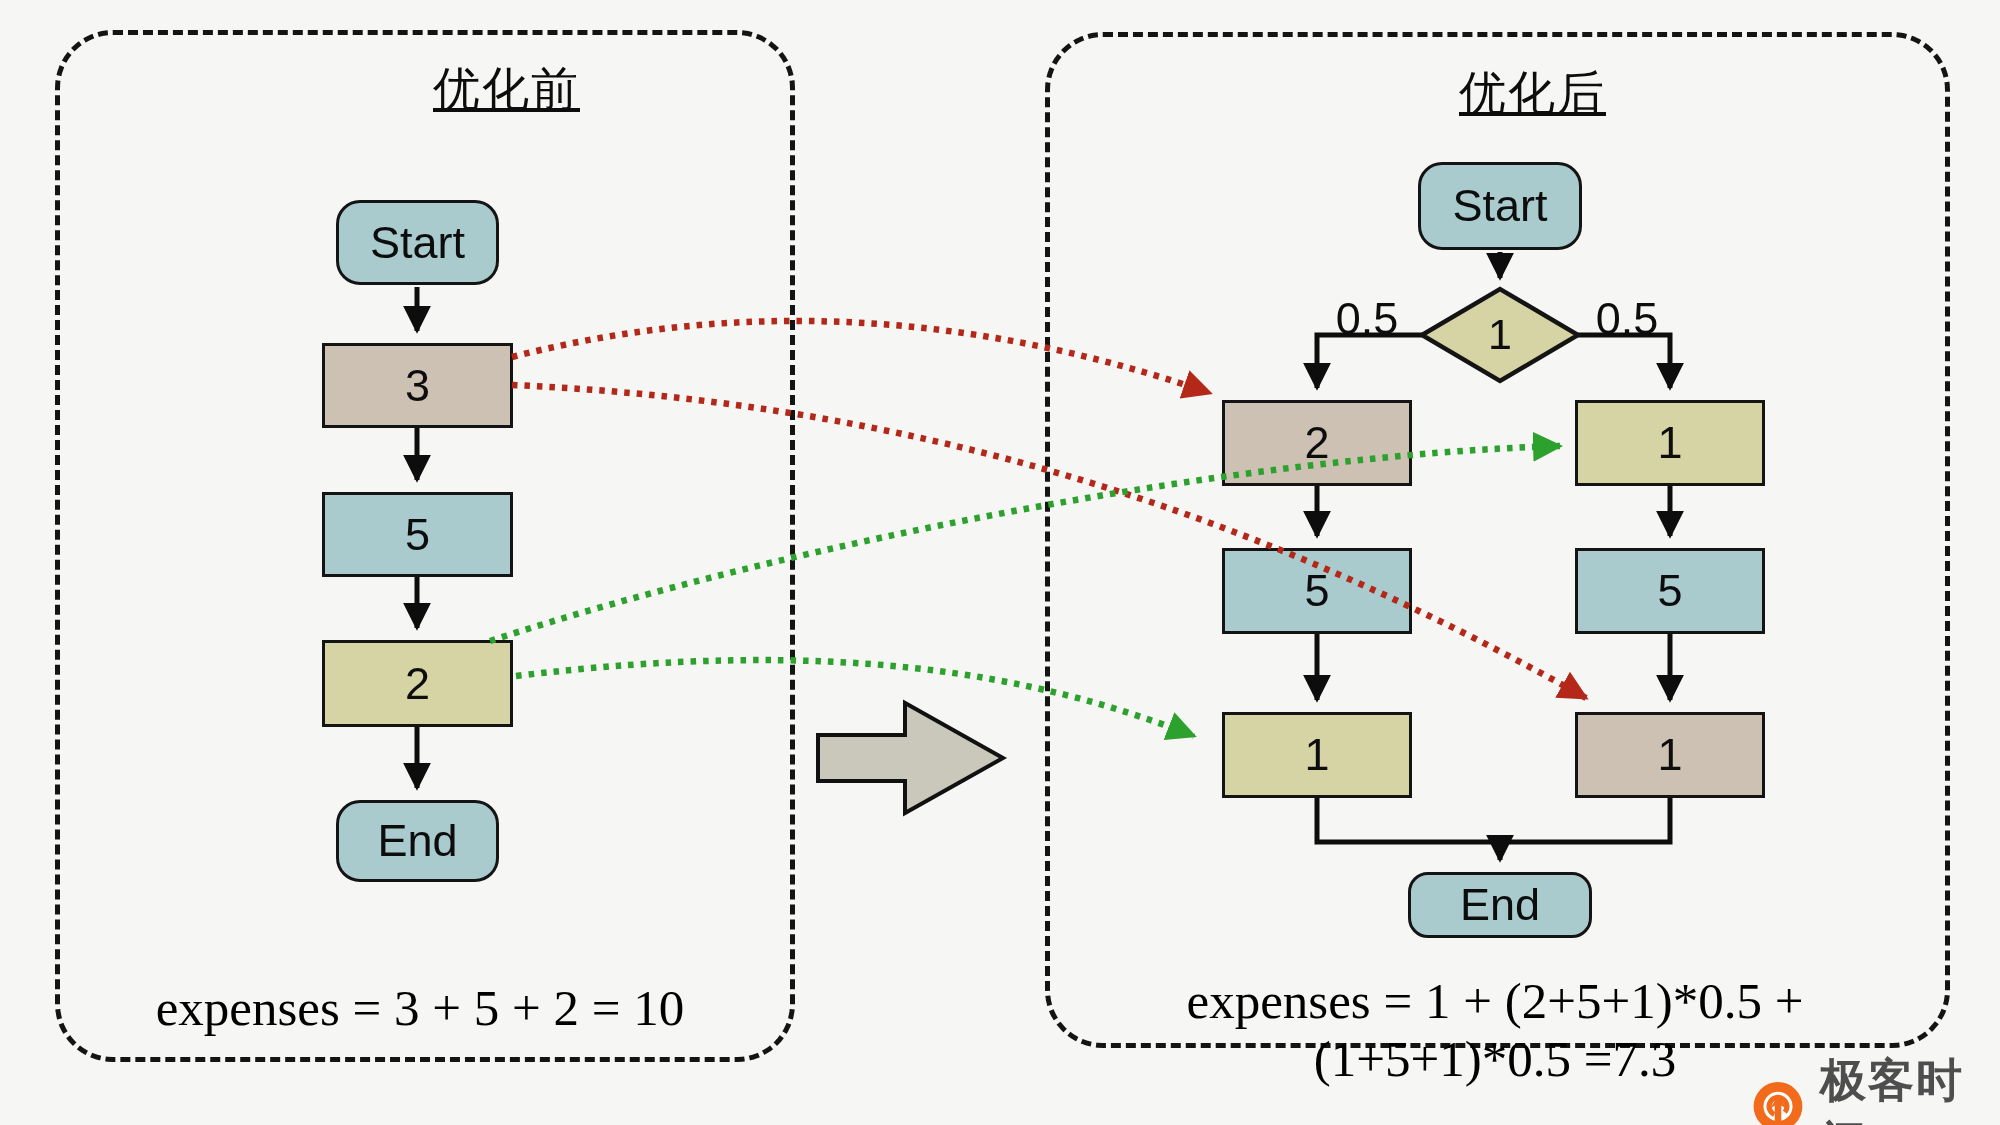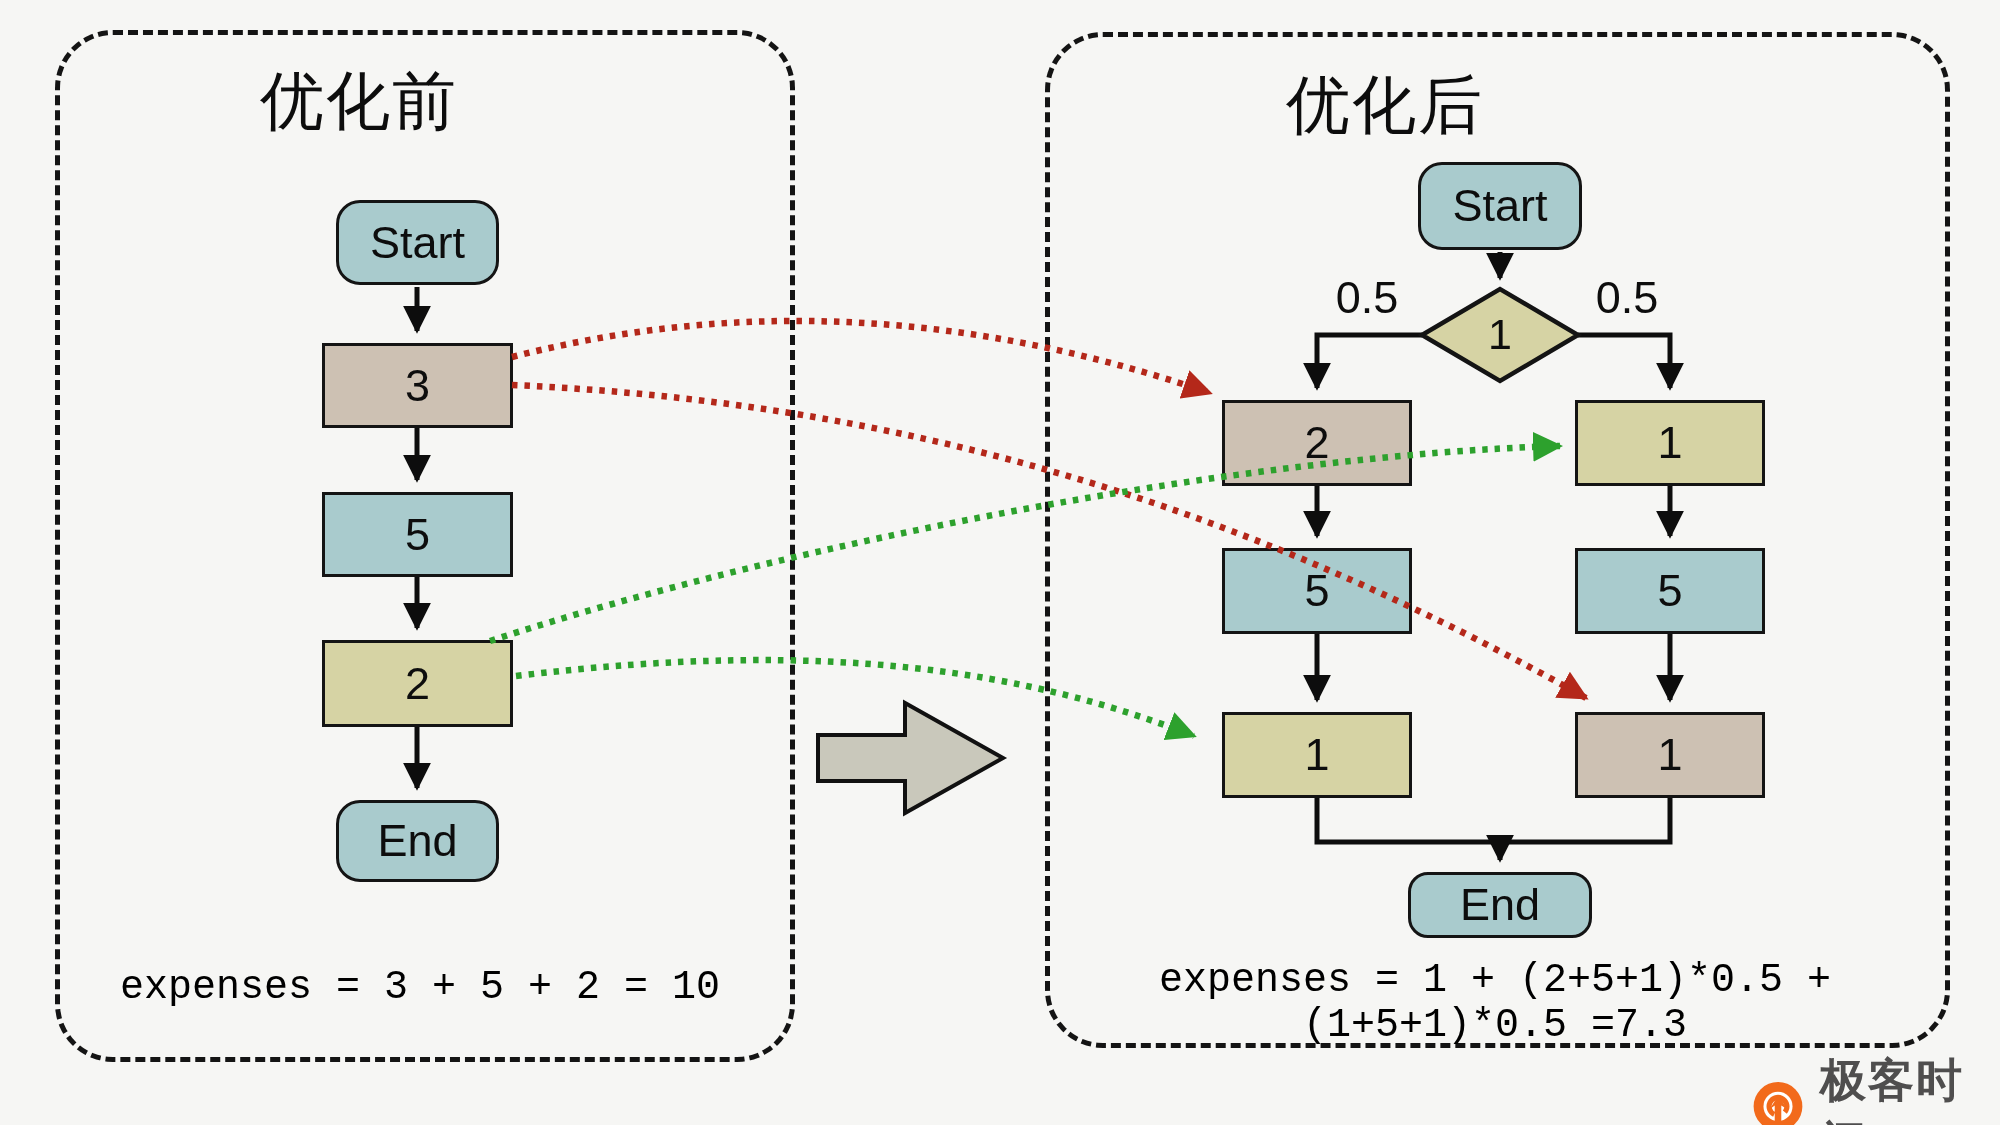--- a/index.html
+++ b/index.html
@@ -15,22 +15,22 @@
     position:absolute;
     border:5px dashed #141414;
     border-radius:58px;
     z-index:1;
   }
   #panel-before { left:55px;  top:30px; width:730px; height:1022px; }
   #panel-after  { left:1045px; top:32px; width:895px; height:1006px; }
 
   .panel-title {
     position:absolute; z-index:6;
-    font-size:64px; letter-spacing:2px;
-    text-align:left; width:320px;
+    font-size:47px; letter-spacing:2px;
+    text-align:right; width:320px;text-decoration:underline;
   }
   #title-before { left:260px;  top:58px; }
   #title-after  { left:1286px; top:62px; }
 
   .node {
     position:absolute; z-index:2;
     box-sizing:border-box;
     border:3px solid #141414;
     display:flex; align-items:center; justify-content:center;
     font-size:45px;
@@ -50,36 +50,37 @@
   #a-l1    { left:1222px; top:400px; width:190px; height:86px; }
   #a-r1    { left:1575px; top:400px; width:190px; height:86px; }
   #a-l2    { left:1222px; top:548px; width:190px; height:86px; }
   #a-r2    { left:1575px; top:548px; width:190px; height:86px; }
   #a-l3    { left:1222px; top:712px; width:190px; height:86px; }
   #a-r3    { left:1575px; top:712px; width:190px; height:86px; }
   #a-end   { left:1408px; top:872px; width:184px; height:66px; border-radius:20px; }
 
   .prob {
     position:absolute; z-index:6;
-    width:110px; text-align:center; font-size:45px;
+    width:110px; text-align:center; font-size:45px;margin-top:21px;
   }
   #prob-left  { left:1312px; top:272px; }
   #prob-right { left:1572px; top:272px; }
 
   #decision-label {
     position:absolute; z-index:6;
     left:1450px; top:310px; width:100px;
     text-align:center; font-size:43px;
   }
 
   .expenses {
     position:absolute; z-index:6;
-    font-family:Liberation Mono, monospace;
-    font-size:40px; color:#000;
+    font-family:Liberation Serif, serif;
+    font-size:51px; color:#000;
     text-align:center;
+    margin-top:14px;
   }
   #expenses-before { left:90px;   top:965px; width:660px; }
   #expenses-after  { left:1052px; top:958px; width:886px; }
 
   #connectors {
     position:absolute; left:0; top:0; z-index:5;
     pointer-events:none;
   }
 
   #logo {

